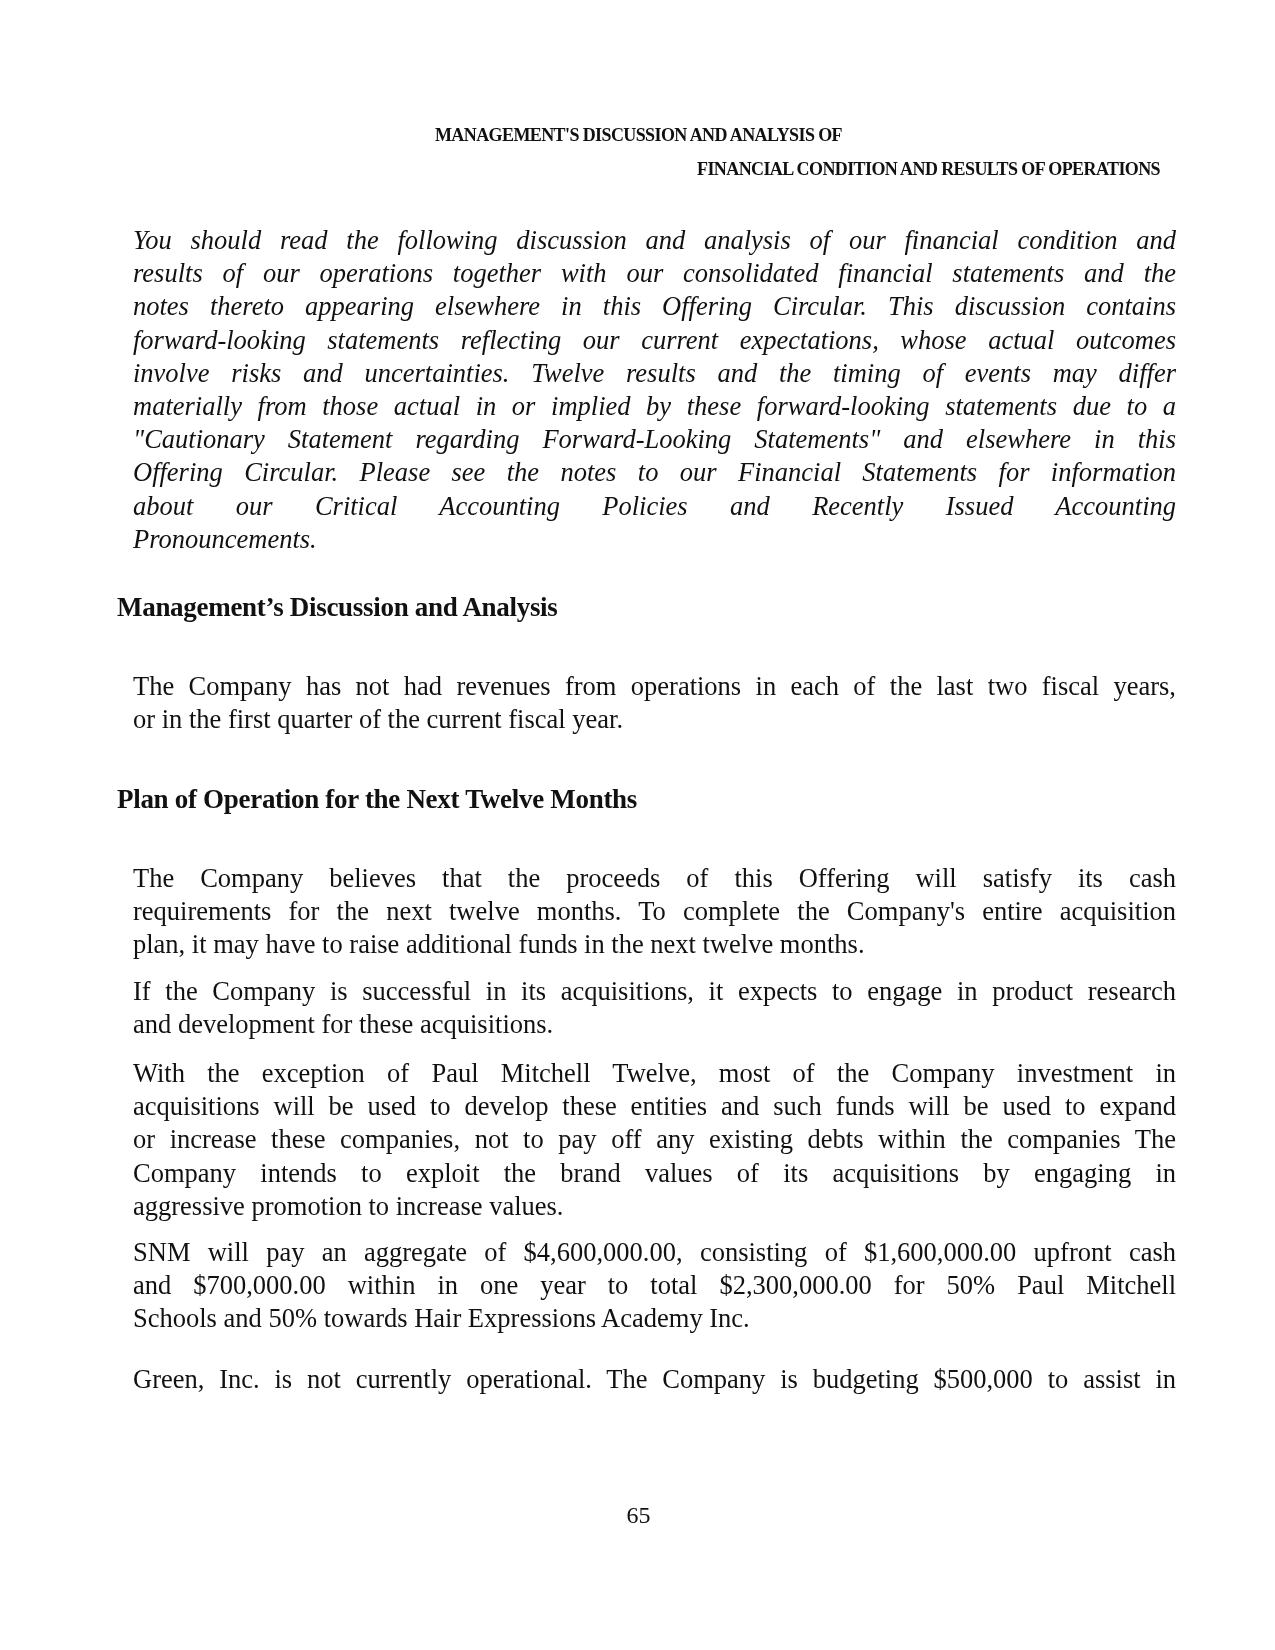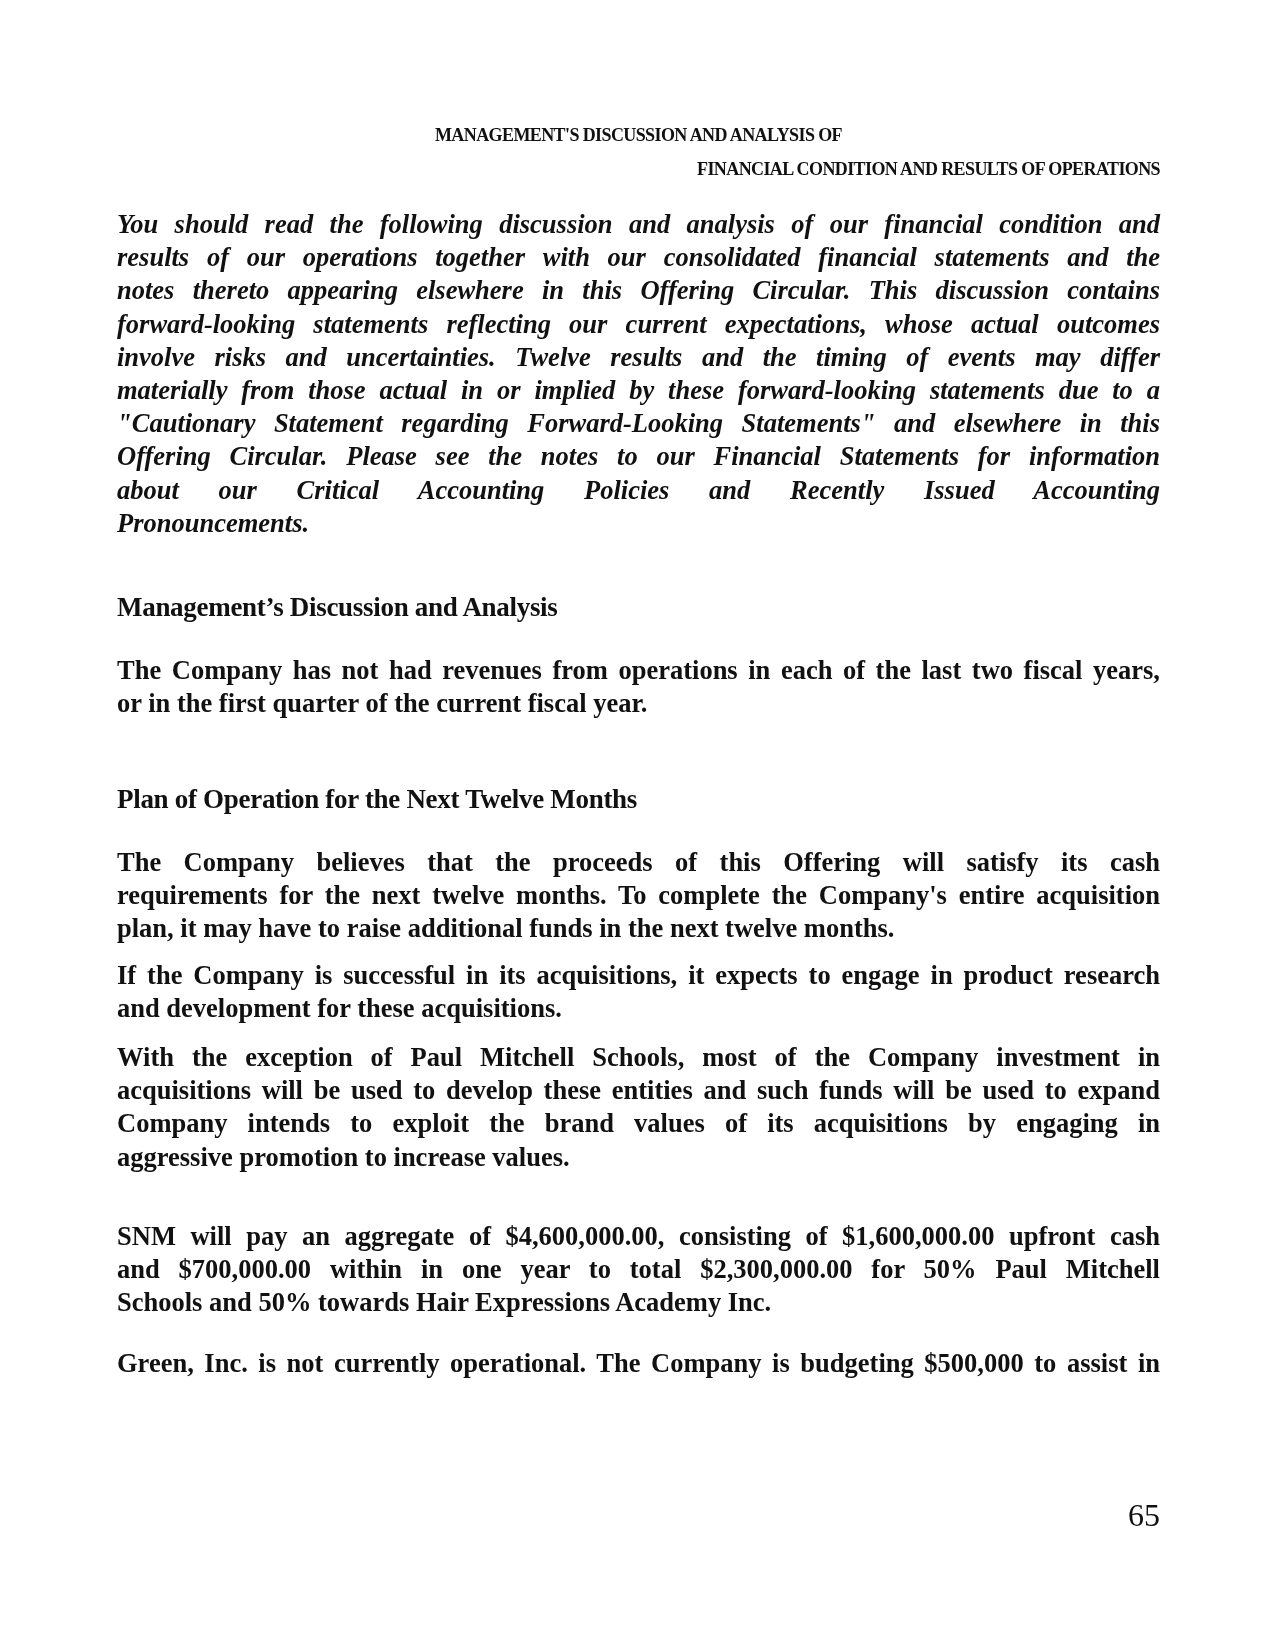--- a/index.html
+++ b/index.html
@@ -34,40 +34,39 @@
     .title-line-1 { top: 118px; }
     .title-line-2 { top: 152px; text-align: right; }
 
     .para {
       position: absolute;
       left: 0;
       width: 1043px;
       font-size: 26.5px;
       line-height: 33.2px;
       text-align: justify;
-      margin: 0;
-      font-weight: bold;
+      margin: 16px;
     }
     .italic { font-style: italic; }
     .heading {
       position: absolute;
       left: 0;
       font-weight: bold;
       font-size: 27px;
       line-height: 32px;
       letter-spacing: -0.3px;
       margin: 0;
     }
     .page-number {
       position: absolute;
       left: 0;
       width: 1043px;
       top: 1500px;
-      text-align: right;
-      font-size: 32px;
+      text-align: center;
+      font-size: 24px;
       line-height: 30px;
     }
     .line {
       display: block;
       text-align: justify;
       text-align-last: justify;
       white-space: nowrap;
     }
     .line.last {
       text-align-last: left;
@@ -108,22 +107,23 @@
     <span class="line">requirements for the next twelve months. To complete the Company's entire acquisition</span>
     <span class="line last">plan, it may have to raise additional funds in the next twelve months.</span>
   </div>
 
   <div class="para" style="top:959px;">
     <span class="line">If the Company is successful in its acquisitions, it expects to engage in product research</span>
     <span class="line last">and development for these acquisitions.</span>
   </div>
 
   <div class="para" style="top:1041px;">
-    <span class="line">With the exception of Paul Mitchell Schools, most of the Company investment in</span>
+    <span class="line">With the exception of Paul Mitchell Twelve, most of the Company investment in</span>
     <span class="line">acquisitions will be used to develop these entities and such funds will be used to expand</span>
+    <span class="line">or increase these companies, not to pay off any existing debts within the companies  The</span>
     <span class="line">Company intends to exploit the brand values of its acquisitions by engaging in</span>
     <span class="line last">aggressive promotion to increase values.</span>
   </div>
 
   <div class="para" style="top:1220px;">
     <span class="line">SNM will pay an aggregate of $4,600,000.00, consisting of $1,600,000.00 upfront cash</span>
     <span class="line">and $700,000.00 within in one year to total $2,300,000.00 for 50% Paul Mitchell</span>
     <span class="line last">Schools and 50% towards Hair Expressions Academy Inc.</span>
   </div>
 

